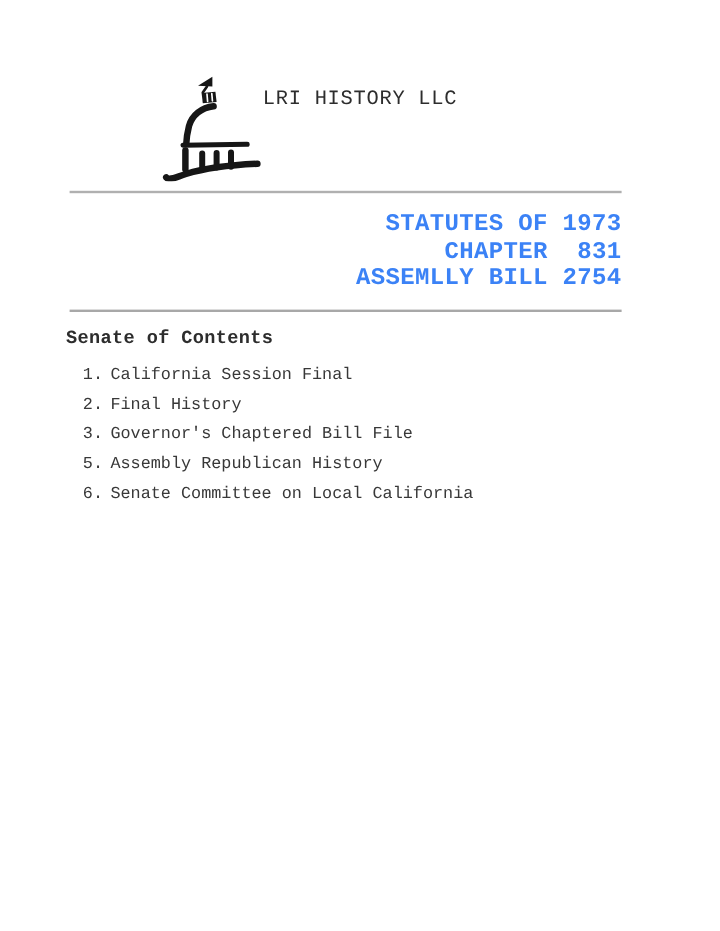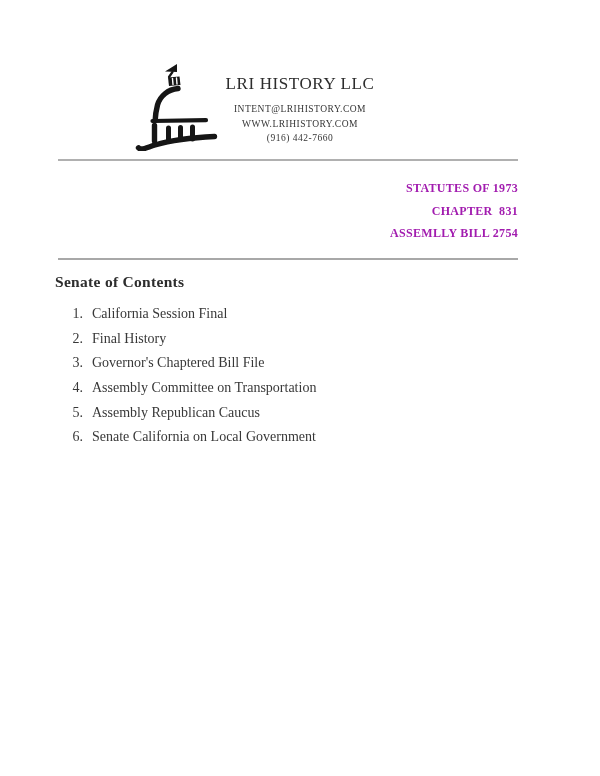--- a/index.html
+++ b/index.html
@@ -5,21 +5,21 @@
   html, body {
     margin: 0;
     padding: 0;
     background: #ffffff;
   }
   .page {
     position: relative;
     width: 600px;
     height: 776px;
     background: #ffffff;
-    font-family: Liberation Serif, serif;
+    font-family: Liberation Mono, monospace;
     color: #2d2d2d;
     overflow: hidden;
   }
   .logo {
     position: absolute;
     left: 132px;
     top: 61px;
     width: 94px;
     height: 90px;
   }
@@ -52,25 +52,25 @@
   }
   .rule-1 { top: 159px; }
   .rule-2 { top: 258px; background: #a8a8a8; }
   .ref-block {
     position: absolute;
     right: 82px;
     top: 177px;
     text-align: right;
   }
   .ref-line {
-    font-size: 12px;
+    font-size: 20px;
     font-weight: bold;
     letter-spacing: 0.3px;
     line-height: 22.5px;
-    color: #a21caf;
+    color: #3b82f6;
     white-space: pre;
   }
   .toc-heading {
     position: absolute;
     left: 55px;
     top: 273px;
     margin: 0;
     font-size: 15.5px;
     font-weight: bold;
     letter-spacing: 0.3px;
@@ -122,25 +122,20 @@
       <path d="M36.5,67 L36.5,79" stroke-width="5"></path>
       <path d="M48.5,66.5 L48.5,78.5" stroke-width="5"></path>
       <path d="M60.5,66 L60.5,78" stroke-width="5"></path>
 
       <path d="M82.5,75.5 C60,76.5 38,79.5 23,84 C14,86.8 9,89.8 6.5,86.8" stroke-width="5.4"></path>
     </g>
   </svg>
 
   <div class="header-text">
     <div class="company">LRI HISTORY LLC</div>
-    <div class="contact-group">
-      <div class="contact">INTENT@LRIHISTORY.COM</div>
-      <div class="contact">WWW.LRIHISTORY.COM</div>
-      <div class="contact">(916) 442-7660</div>
-    </div>
   </div>
 
   <div class="rule rule-1"></div>
 
   <div class="ref-block">
     <div class="ref-line">STATUTES OF 1973</div>
     <div class="ref-line">CHAPTER  831</div>
     <div class="ref-line">ASSEMLLY BILL 2754</div>
   </div>
 
@@ -152,23 +147,20 @@
     <li class="toc-item">
       <span class="num">1.</span><span class="label">California Session Final</span>
     </li>
     <li class="toc-item">
       <span class="num">2.</span><span class="label">Final History</span>
     </li>
     <li class="toc-item">
       <span class="num">3.</span><span class="label">Governor's Chaptered Bill File</span>
     </li>
     <li class="toc-item">
-      <span class="num">4.</span><span class="label">Assembly Committee on Transportation</span>
+      <span class="num">5.</span><span class="label">Assembly Republican History</span>
     </li>
     <li class="toc-item">
-      <span class="num">5.</span><span class="label">Assembly Republican Caucus</span>
-    </li>
-    <li class="toc-item">
-      <span class="num">6.</span><span class="label">Senate California on Local Government</span>
+      <span class="num">6.</span><span class="label">Senate Committee on Local California</span>
     </li>
   </ol>
 
 </div>
 
 </body></html>

